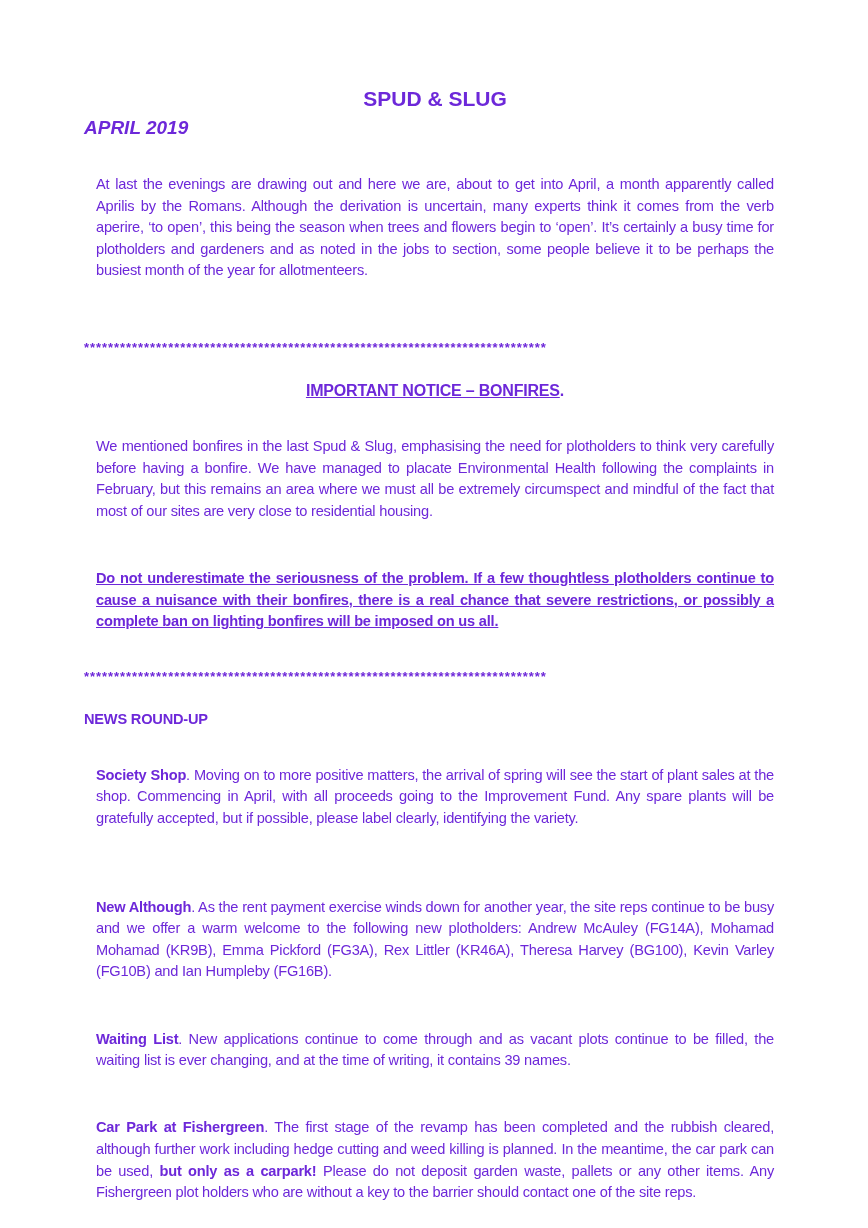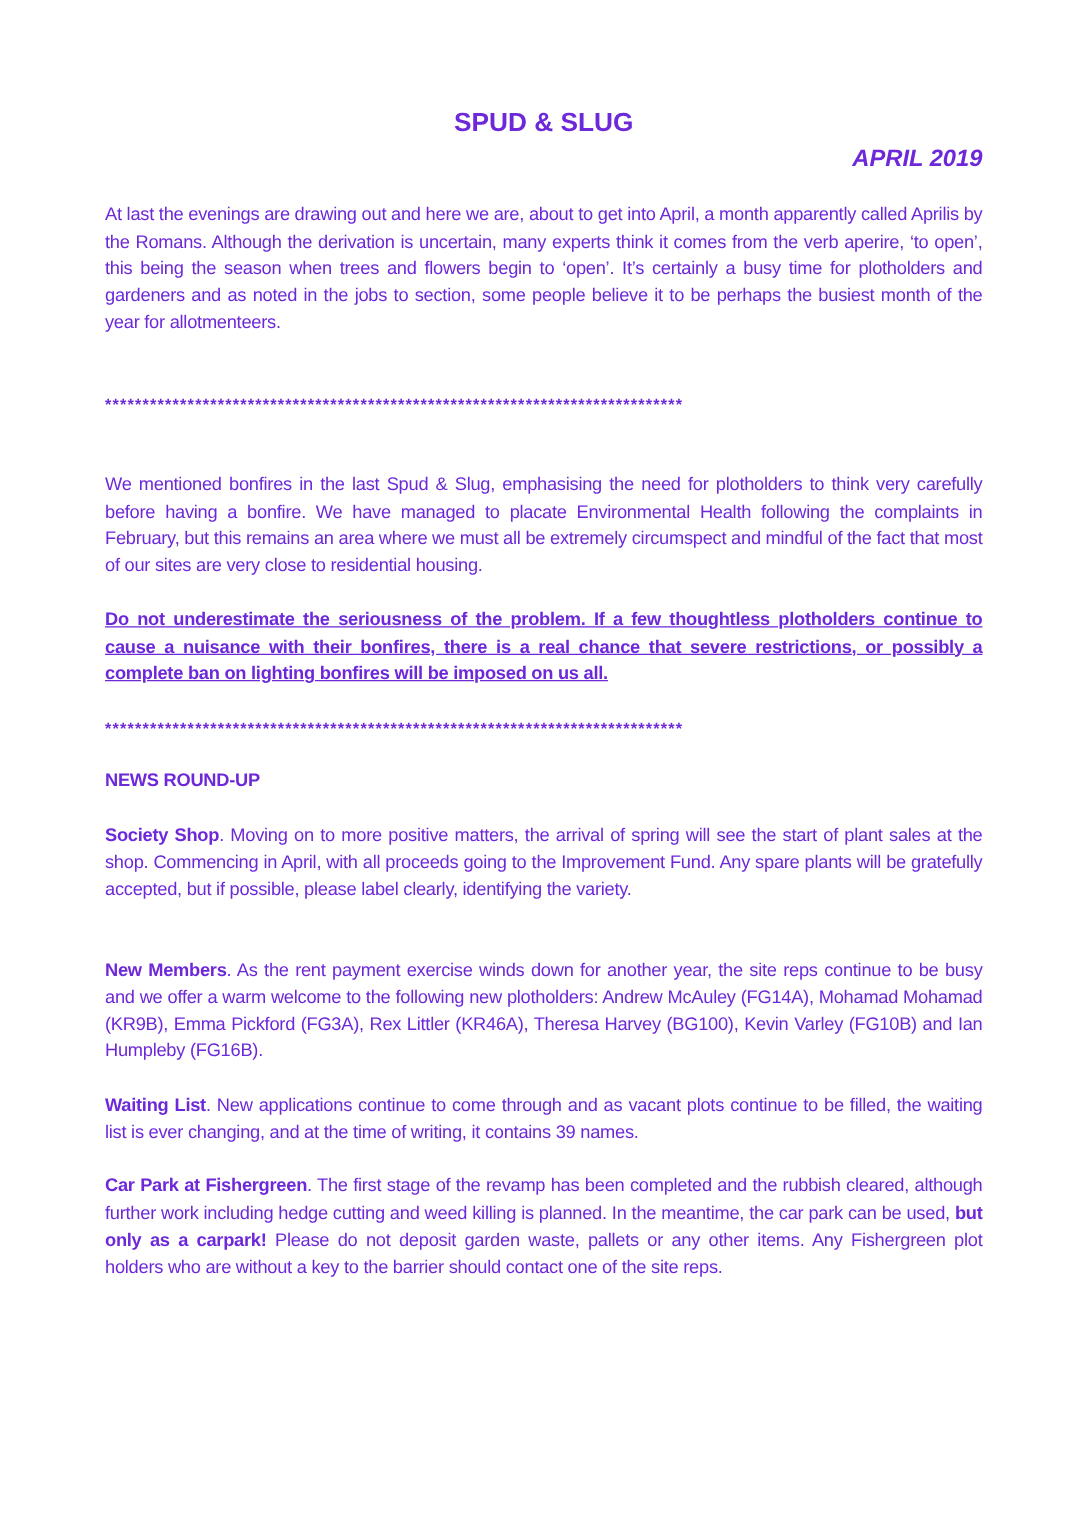--- a/index.html
+++ b/index.html
@@ -3,22 +3,22 @@
 <meta charset="utf-8">
 <style>
   html, body { margin: 0; padding: 0; background: #ffffff; }
   body { width: 868px; height: 1228px; position: relative; overflow: hidden; }
   .page {
     position: absolute; left: 84px; top: 85px; width: 702px;
     font-family: "Liberation Sans", sans-serif; color: #6d28d9;
     font-size: 14.6px; line-height: 21.6px; letter-spacing: -0.2px;
   }
   .title { text-align: center; font-weight: bold; font-size: 21px; line-height: 28px; margin: 0; letter-spacing: 0; }
-  .subtitle { text-align: right; font-weight: bold; font-style: italic; font-size: 19px; line-height: 26px; margin: 2px 0 0 0; letter-spacing: 0; }
-  p { margin: 0; text-align: justify; }
+  .subtitle { text-align: left; font-weight: bold; font-style: italic; font-size: 19px; line-height: 26px; margin: 2px 0 0 0; letter-spacing: 0; }
+  p { margin: 12px; text-align: justify; }
   .gap { height: 21.6px; }
   .stars { font-weight: bold; letter-spacing: 0.95px; white-space: nowrap; overflow: hidden; font-size: 13px; }
   .notice { text-align: center; font-weight: bold; font-size: 16px; line-height: 22px; }
   .notice u { text-decoration: underline; }
   .warn { font-weight: bold; text-decoration: underline; }
   .heading { font-weight: bold; }
   b { font-weight: bold; }
 </style>
 </head>
 <body>
@@ -29,38 +29,39 @@
 
   <div style="height:21px"></div>
 
   <p>At last the evenings are drawing out and here we are, about to get into April, a month apparently called Aprilis by the Romans.  Although the derivation is uncertain, many experts think it comes from the verb aperire, ‘to open’, this being the season when trees and flowers begin to ‘open’.  It’s certainly a busy time for plotholders and gardeners and as noted in the jobs to section, some people believe it to be perhaps the busiest month of the year for allotmenteers.</p>
   <div class="gap"></div>
   <div class="gap"></div>
 
   <div class="stars">*****************************************************************************</div>
   <div class="gap"></div>
 
+  <div class="notice"><u>IMPORTANT NOTICE – BONFIRES</u><span>.</span></div>
   <div class="gap"></div>
 
   <p>We mentioned bonfires in the last Spud &amp; Slug, emphasising the need for plotholders to think very carefully before having a bonfire.  We have managed to placate Environmental Health following the complaints in February, but this remains an area where we must all be extremely circumspect and mindful of the fact that most of our sites are very close to residential housing.</p>
   <div class="gap"></div>
   <p class="warn">Do not underestimate the seriousness of the problem.  If a few thoughtless plotholders continue to cause a nuisance with their bonfires, there is a real chance that severe restrictions, or possibly a complete ban on lighting bonfires will be imposed on us all.</p>
   <div class="gap"></div>
 
   <div class="stars">*****************************************************************************</div>
   <div class="gap"></div>
 
   <div class="heading">NEWS ROUND-UP</div>
   <div class="gap"></div>
 
   <p><b>Society Shop</b><span>.  Moving on to more positive matters, the arrival of spring will see the start of plant sales at the shop.  Commencing in April, with all proceeds going to the Improvement Fund.  Any spare plants will be gratefully accepted, but if possible, please label clearly, identifying the variety.</span></p>
   <div class="gap"></div>
 
   <div class="gap"></div>
 
-  <p><b>New Members</b><span>. As the rent payment exercise winds down for another year, the site reps continue to be busy and we offer a warm welcome to the following new plotholders: Andrew McAuley (FG14A), Mohamad Mohamad (KR9B), Emma Pickford (FG3A), Rex Littler (KR46A), Theresa Harvey (BG100), Kevin Varley (FG10B) and Ian Humpleby (FG16B).</span></p>
+  <p><b>New Although</b><span>. As the rent payment exercise winds down for another year, the site reps continue to be busy and we offer a warm welcome to the following new plotholders: Andrew McAuley (FG14A), Mohamad Mohamad (KR9B), Emma Pickford (FG3A), Rex Littler (KR46A), Theresa Harvey (BG100), Kevin Varley (FG10B) and Ian Humpleby (FG16B).</span></p>
   <div class="gap"></div>
 
   <p><b>Waiting List</b><span>.  New applications continue to come through and as vacant plots continue to be filled, the waiting list is ever changing, and at the time of writing, it contains 39 names.</span></p>
   <div class="gap"></div>
 
   <p><b>Car Park at Fishergreen</b><span>.  The first stage of the revamp has been completed and the rubbish cleared, although further work including hedge cutting and weed killing is planned.  In the meantime, the car park can be used, </span><b>but only as a carpark!</b><span>  Please do not deposit garden waste, pallets or any other items.  Any Fishergreen plot holders who are without a key to the barrier should contact one of the site reps.</span></p>
 </div>
 
 </body></html>

